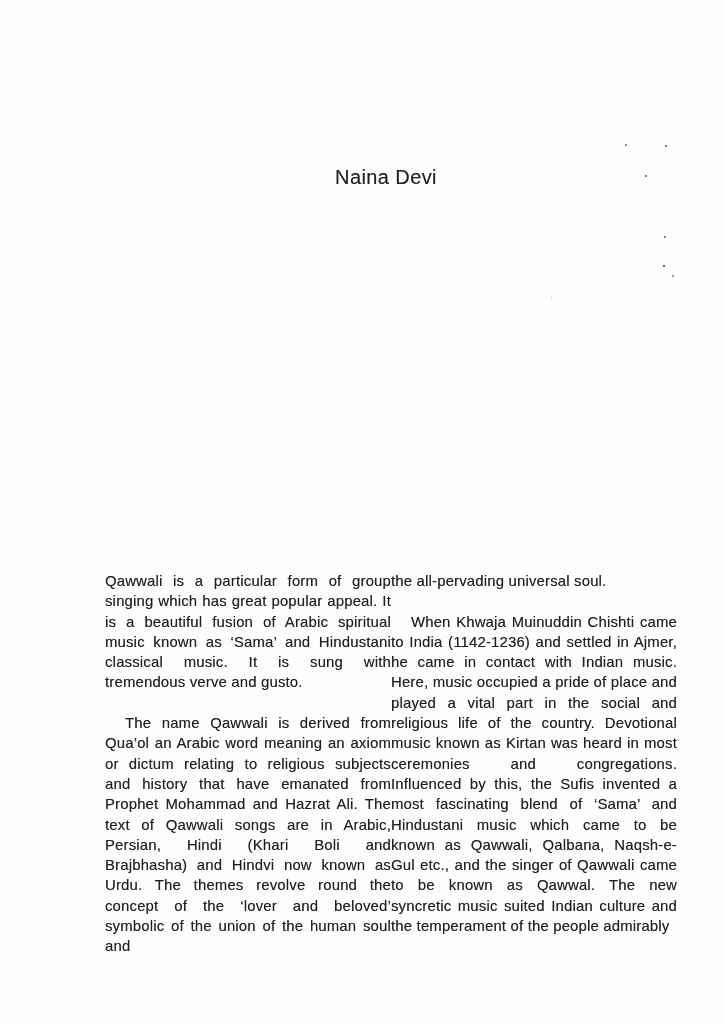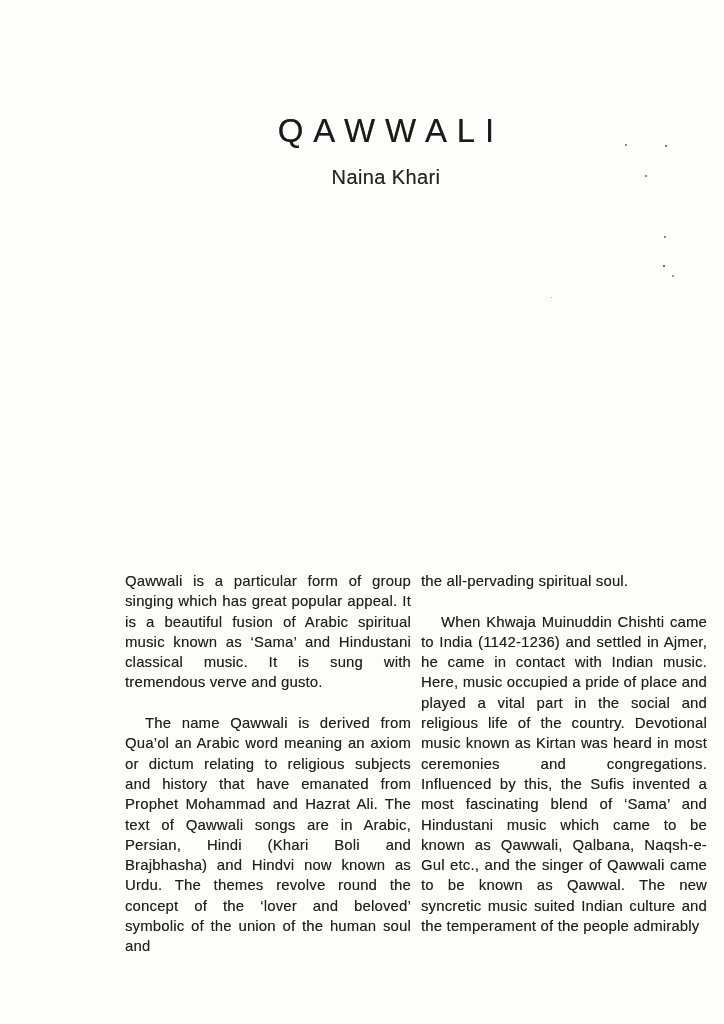--- a/index.html
+++ b/index.html
@@ -40,22 +40,21 @@
     letter-spacing: 0.02em;
     color: #242424;
     text-shadow: 0 0 0.3px rgba(0,0,0,0.45);
   }
   .columns {
     position: absolute;
     top: 571px;
     left: 95px;
     width: 582px;
     display: flex;
-    justify-content: space-between;
-    margin-left: 30px;
+    justify-content: flex-end;
   }
   .col {
     width: 286px;
     text-align: justify;
     font-size: 14.8px;
     line-height: 20.3px;
     letter-spacing: 0.015em;
     color: #1e1e1e;
     text-shadow: 0.2px 0.2px 0.3px rgba(0,0,0,0.45);
   }
@@ -78,33 +77,32 @@
   .s4 { left: 664px; top: 236px; width: 2px; height: 2px; background: #616161; }
   .s5 { left: 663px; top: 265px; width: 2px; height: 2px; background: #3f3f3f; }
   .s6 { left: 672px; top: 275px; width: 2px; height: 2px; background: #777777; }
   .s7 { left: 551px; top: 297px; width: 1px; height: 1px; background: #9a9a9a; }
 </style>
 </head>
 <body>
 
 <div class="page">
 
-  <h1 class="title">QAWWALI</h1>
 
-  <div class="author">Naina Khari</div>
+  <div class="author">Naina Devi</div>
 
   <div class="columns">
 
     <div class="col">
       <p>Qawwali is a particular form of group singing which has great popular appeal. It is a beautiful fusion of Arabic spiritual music known as ‘Sama’ and Hindustani classical music. It is sung with tremendous verve and gusto.</p>
       <p class="para-indent"><span>The name Qawwali is derived from </span><span class="italic">Qua’ol</span><span> an Arabic word meaning an axiom or dictum relating to religious subjects and history that have emanated from Prophet Mohammad and Hazrat Ali. The text of Qawwali songs are in Arabic, Persian, Hindi (Khari Boli and Brajbhasha) and Hindvi now known as Urdu. The themes revolve round the concept of the ‘lover and beloved’ symbolic of the union of the human soul and</span></p>
     </div>
 
     <div class="col">
-      <p>the all-pervading spiritual soul.</p>
+      <p>the all-pervading universal soul.</p>
       <p class="para-indent">When Khwaja Muinuddin Chishti came to India (1142-1236) and settled in Ajmer, he came in contact with Indian music. Here, music occupied a pride of place and played a vital part in the social and religious life of the country. Devotional music known as Kirtan was heard in most ceremonies and congregations. Influenced by this, the Sufis invented a most fascinating blend of ‘Sama’ and Hindustani music which came to be known as Qawwali, Qalbana, Naqsh-e-Gul etc., and the singer of Qawwali came to be known as Qawwal. The new syncretic music suited Indian culture and the temperament of the people admirably</p>
     </div>
 
   </div>
 
   <div class="speck s1"></div>
   <div class="speck s2"></div>
   <div class="speck s3"></div>
   <div class="speck s4"></div>
   <div class="speck s5"></div>

